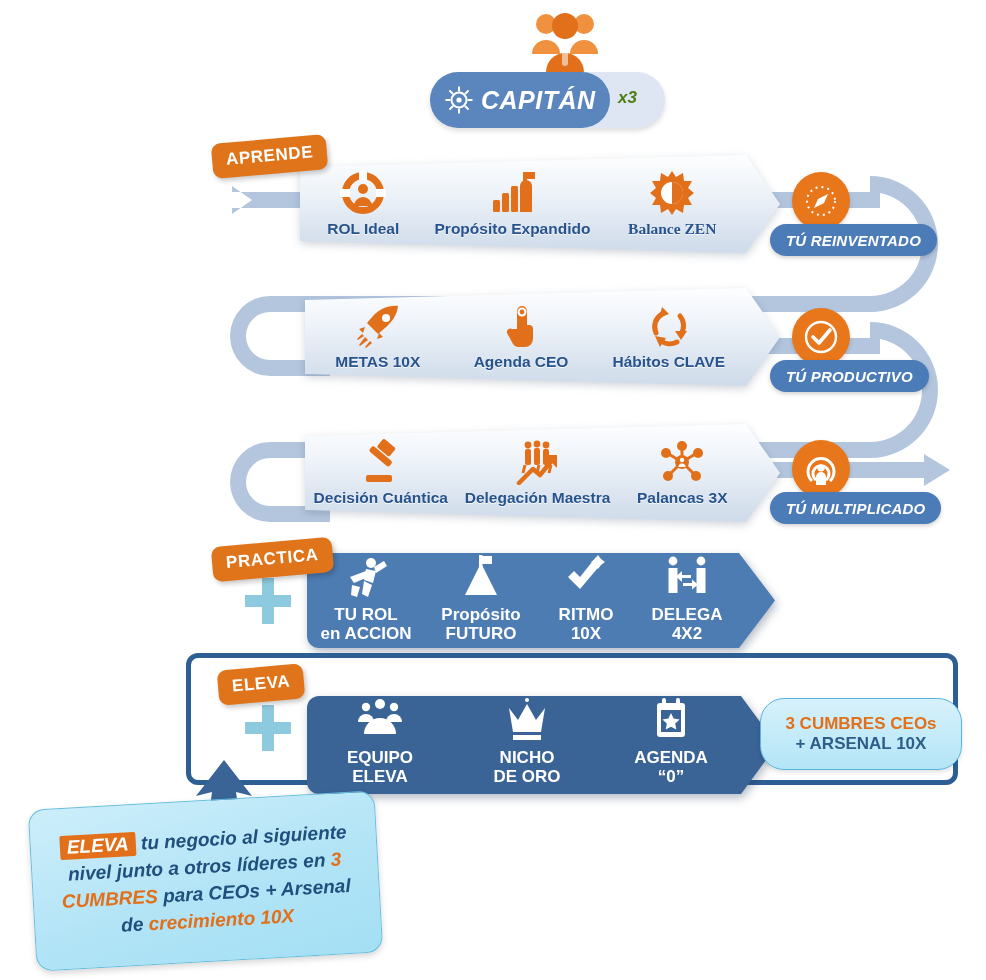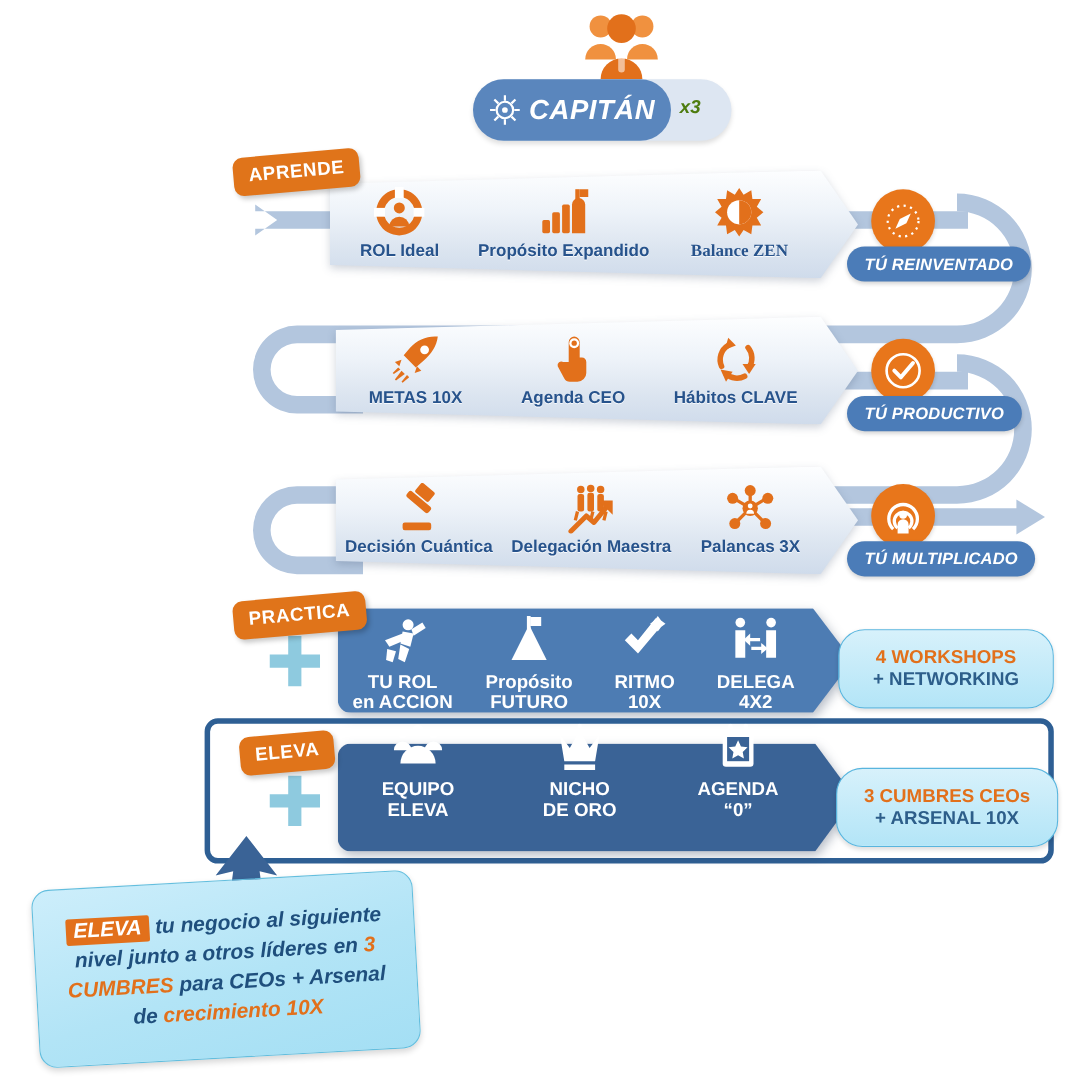--- a/index.html
+++ b/index.html
@@ -61,21 +61,21 @@
   .tab-label span{color:#ffffff;font-weight:bold;font-size:17px;letter-spacing:.6px;}
 
   
   .solid-row{position:absolute;}
   .solid-bar{position:absolute;left:0;top:0;
       filter:drop-shadow(2px 4px 5px rgba(30,50,80,.33));}
   .solid-bar .bg{position:absolute;inset:0;
       -webkit-clip-path:polygon(0 0,calc(100% - 36px) 0,100% 50%,calc(100% - 36px) 100%,0 100%);
       clip-path:polygon(0 0,calc(100% - 36px) 0,100% 50%,calc(100% - 36px) 100%,0 100%);
       border-radius:12px 0 0 12px;}
-  .solid-items{position:absolute;left:0;top:0;display:flex;align-items:flex-end;height:100%;}
+  .solid-items{position:absolute;left:0;top:0;display:flex;align-items:flex-start;height:100%;}
   .solid-item{display:flex;flex-direction:column;align-items:center;justify-content:center;gap:6px;}
   .solid-item .ico{height:46px;display:flex;align-items:flex-end;justify-content:center;}
   .solid-item .lbl{color:#ffffff;font-size:17px;font-weight:bold;line-height:1.12;text-align:center;
       white-space:nowrap;}
 
   .result-pill{position:absolute;background:linear-gradient(180deg,#d7f1fb 0%,#b3e5f7 100%);
       border:1.5px solid #58b5de;border-radius:24px;display:flex;flex-direction:column;
       align-items:center;justify-content:center;padding:7px 16px;
       box-shadow:0 2px 4px rgba(0,0,0,.13);}
   .result-pill .l1{color:#e2701b;font-size:17px;font-weight:bold;white-space:nowrap;}
@@ -418,36 +418,32 @@
             </g>
           </svg>
         </span>
         <span class="lbl">
           <span>DELEGA</span><br><span>4X2</span>
         </span>
       </div>
     </div>
   </div>
 
-  <div class="result-pill" id="result-practica" style="left:762px;top:572px;width:162px;height:56px;">
-    <div class="l1">4 WORKSHOPS</div>
-    <div class="l2">+ NETWORKING</div>
-  </div>
 
   <div id="eleva-frame"></div>
 
   <div class="tab-label" id="tab-eleva" style="left:218px;top:667px;">
     <span>ELEVA</span>
   </div>
 
   <svg class="plus-icon" style="left:245px;top:705px;" viewBox="0 0 46 46">
     <path d="M17 0 h12 v17 h17 v12 h-17 v17 h-12 v-17 h-17 v-12 h17 z" fill="#8ecadf"></path>
   </svg>
 
-  <div class="solid-row" id="eleva-row" style="left:307px;top:676px;width:470px;height:70px;">
+  <div class="solid-row" id="eleva-row" style="left:307px;top:696px;width:470px;height:70px;">
     <div class="solid-bar" style="width:470px;height:98px;">
       <div class="bg" style="background:#3a6396;"></div>
     </div>
     <div class="solid-items" style="width:434px;">
       <div class="solid-item" style="width:146px;">
         <span class="ico">
           <svg width="44" height="44" viewBox="0 0 44 44">
             <g fill="#ffffff">
               <circle cx="8" cy="9" r="4.2"></circle>
                 <circle cx="22" cy="6" r="5"></circle>

